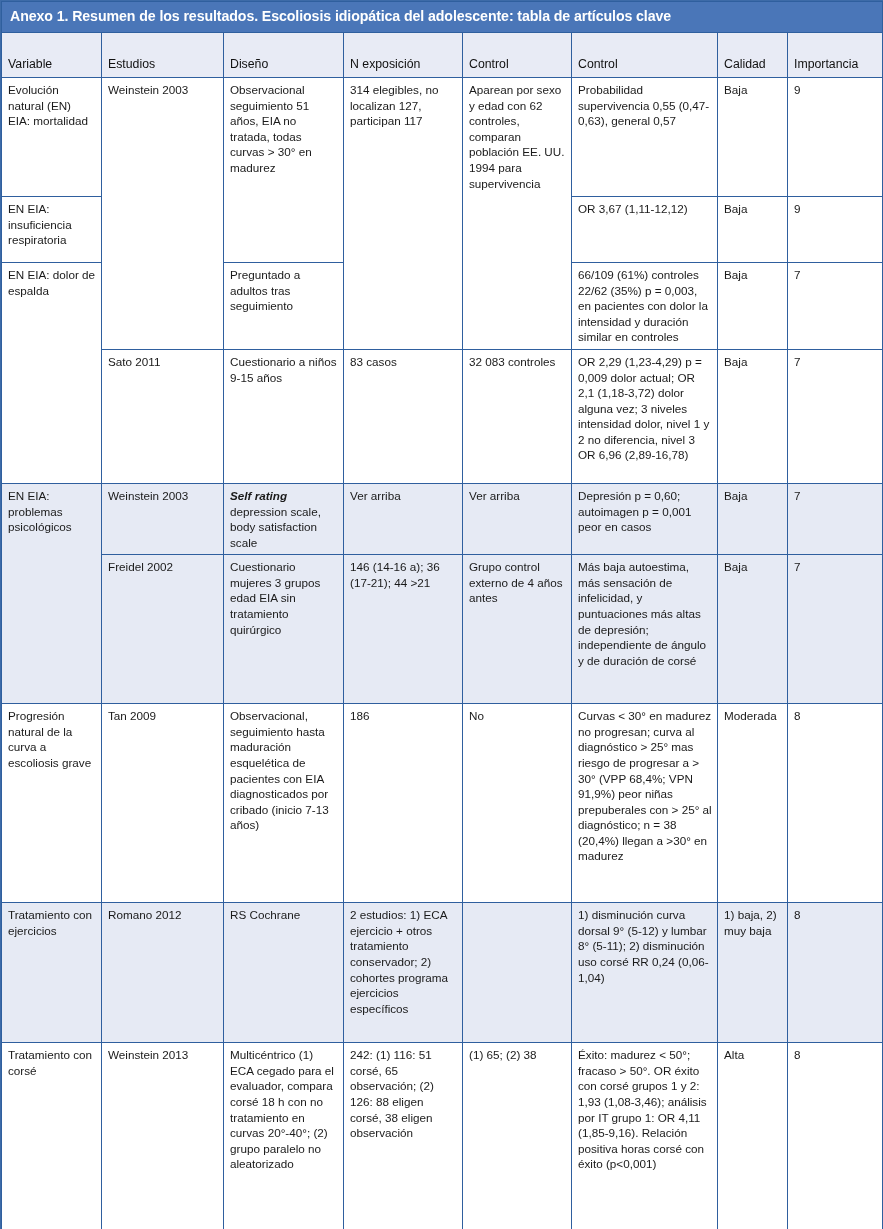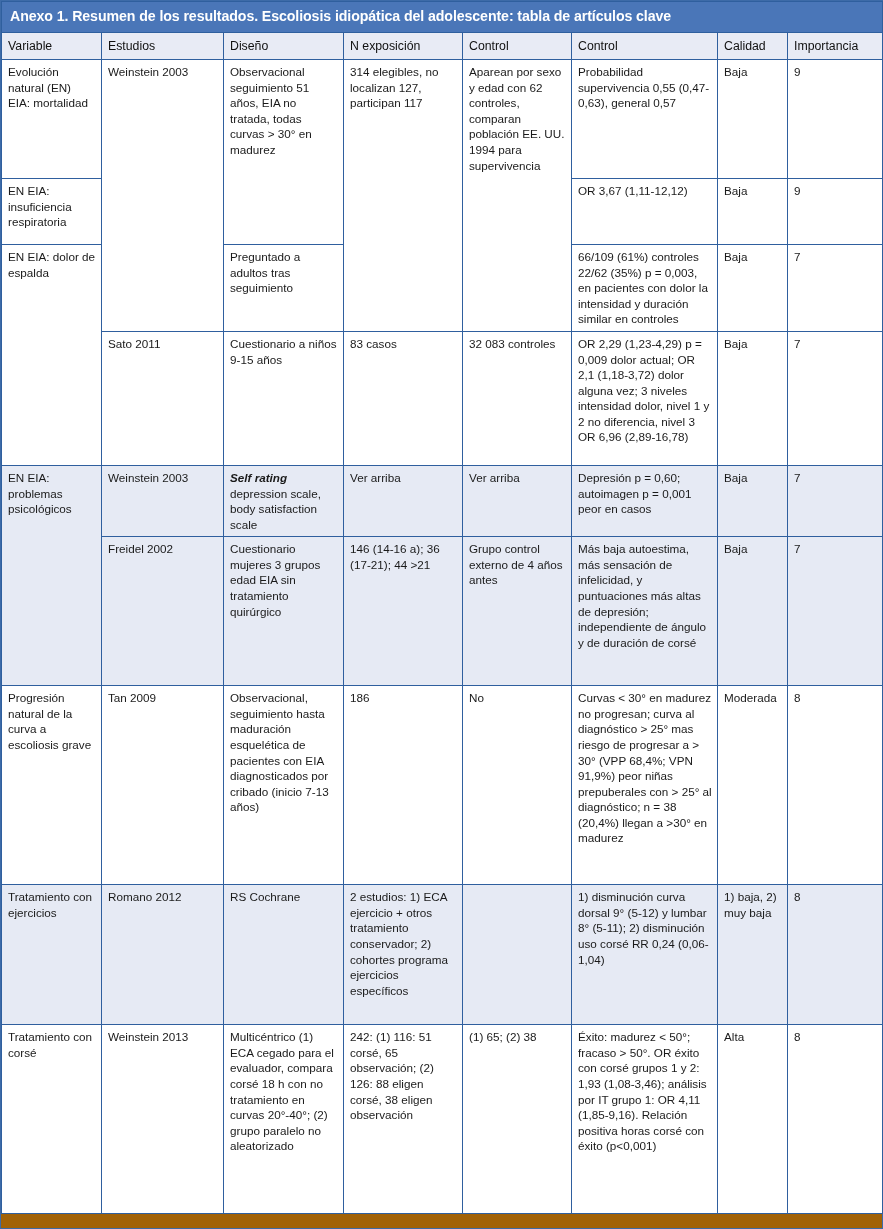--- a/index.html
+++ b/index.html
@@ -12,21 +12,21 @@
     height: 1229px;
     font-family: "Liberation Sans", sans-serif;
     color: #1a1a1a;
     overflow: hidden;
   }
   #table-wrap {
     width: 883px;
     height: 1229px;
     box-sizing: border-box;
     border: 1px solid #3d6ba8;
-    background: #a16207;
+    background: #5eead4;
   }
   table.anexo {
     width: 881px;
     border-collapse: collapse;
     table-layout: fixed;
     font-size: 11.7px;
     line-height: 1.33;
   }
   table.anexo td, table.anexo th {
     border: 1px solid #2f5f9e;
@@ -44,21 +44,21 @@
     font-weight: bold;
     font-size: 14.2px;
     padding: 5px 8px 6px 8px;
     border: 1px solid #2f5f9e;
     letter-spacing: -0.1px;
   }
   tr.head-row th {
     background: #e8ebf5;
     font-weight: normal;
     font-size: 12.3px;
-    padding: 5px 5px 5px 6px;
+    padding: 23px 5px 5px 6px;
     color: #111111;
   }
   td.shade, th.shade { background: #e6eaf4; }
   td.plain { background: #ffffff; }
   .ital { font-style: italic; font-weight: bold; }
   
   col.c-variable    { width: 100px; }
   col.c-estudios    { width: 122px; }
   col.c-diseno      { width: 120px; }
   col.c-nexp        { width: 119px; }

